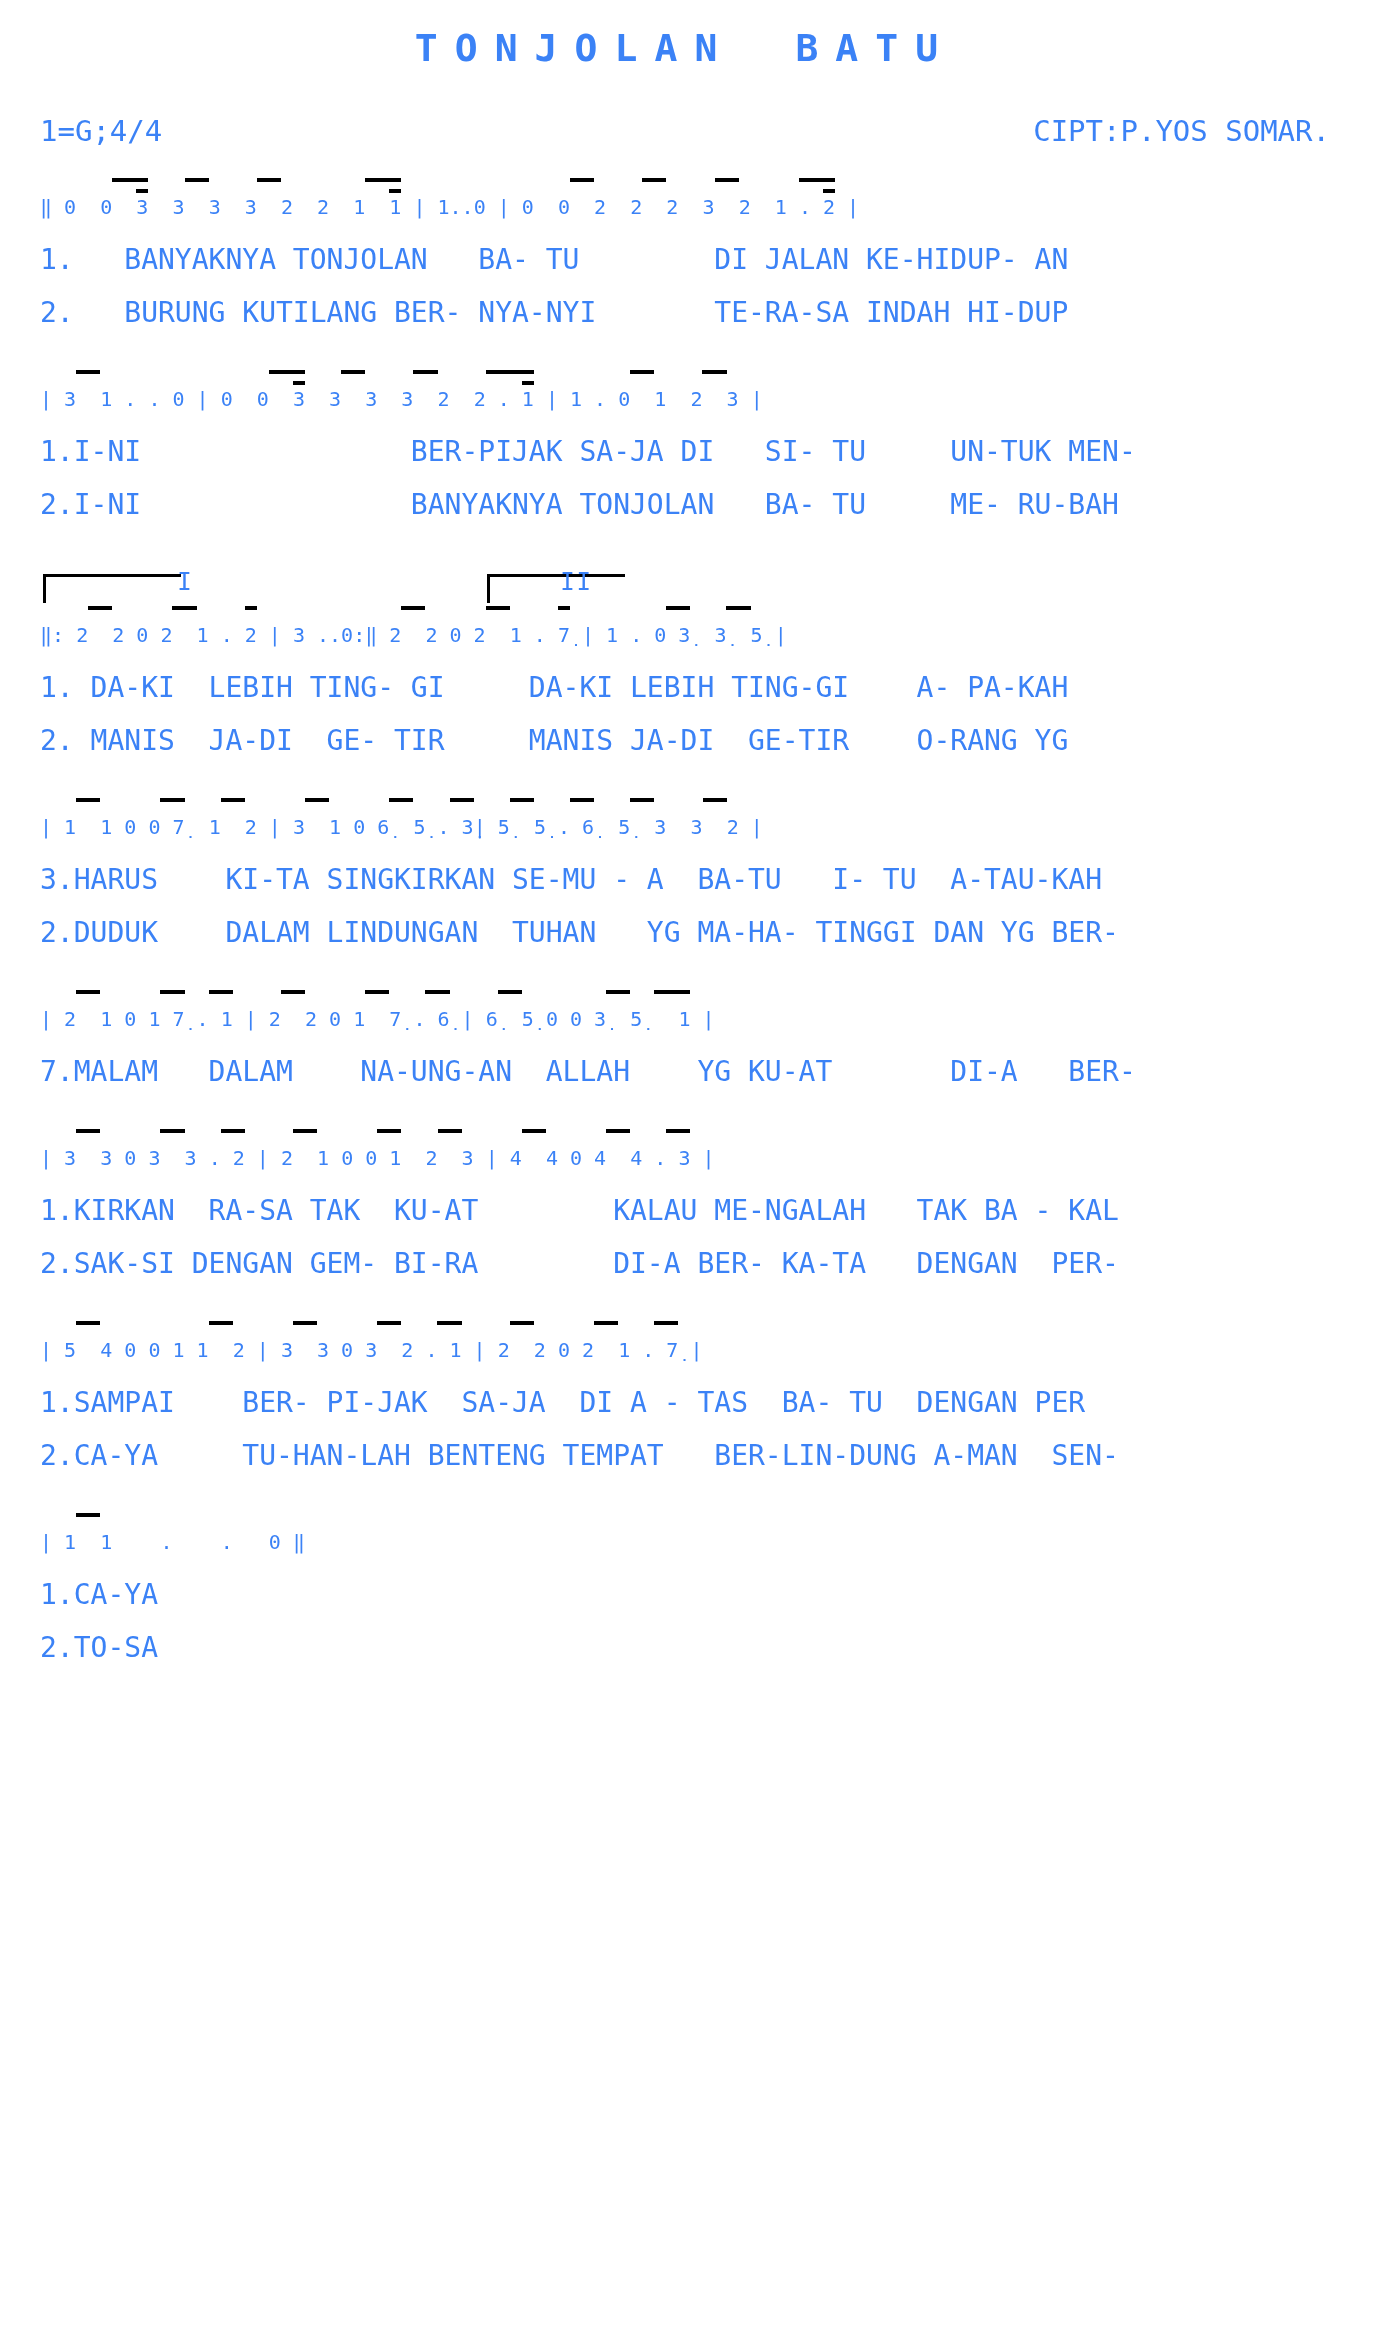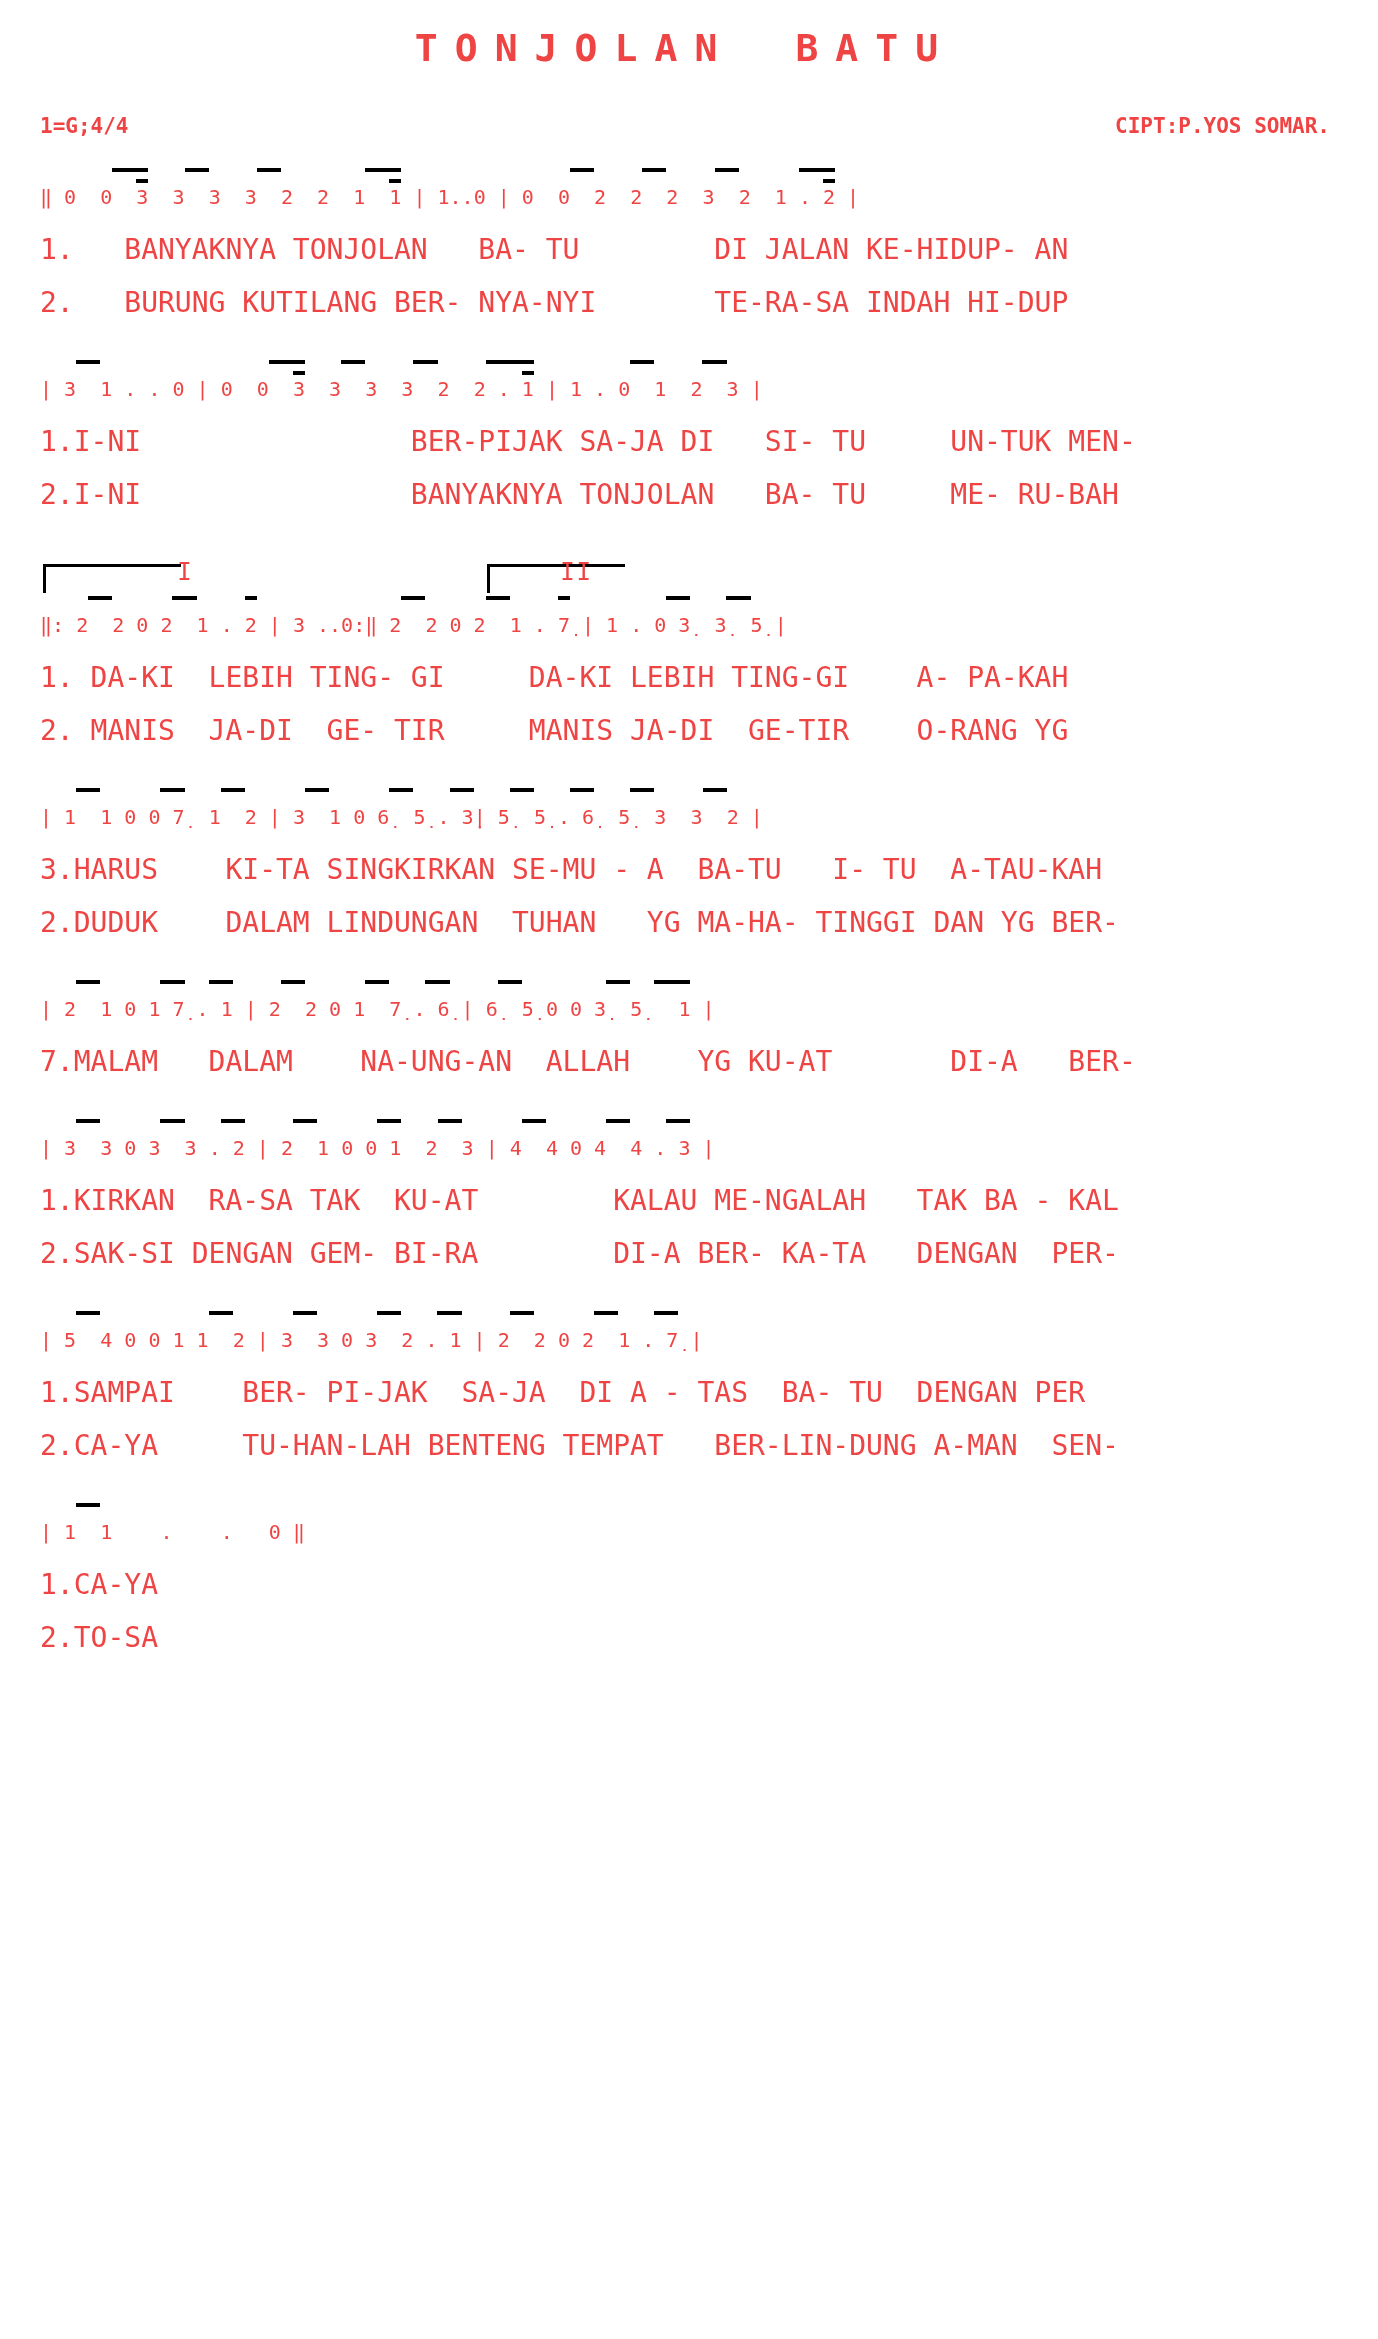--- a/index.html
+++ b/index.html
@@ -1,28 +1,28 @@
 <!DOCTYPE html>
 <html><head>
 <meta charset="utf-8">
 <style>
   html,body{margin:0;padding:0;background:#e8e8e8;}
   .page{
-    width:1378px;height:2339px;background:#ffffff;color:#ef4444;
+    width:1378px;height:2339px;background:#ffffff;color:#3b82f6;
     font-family:"DejaVu Sans Mono","Liberation Mono",monospace;
     box-sizing:border-box;padding:16px 48px 0 40px;overflow:hidden;
   }
   .title{
     text-align:center;font-size:38px;font-weight:bold;
     letter-spacing:0.45em;word-spacing:0.55em;
     margin-top:10px;white-space:pre;
   }
   .meta{
     display:flex;justify-content:space-between;align-items:baseline;
-    font-size:21px;margin-top:44px;margin-bottom:30px;white-space:pre;font-weight:bold;
+    font-size:29px;margin-top:44px;margin-bottom:30px;white-space:pre;
   }
   .system{margin-bottom:40px;}
   .music{font-size:20px;line-height:34px;white-space:pre;text-decoration:underline;}
   .seg{
     display:inline-block;white-space:pre;
     padding-top:8px;border-top:4px solid transparent;
   }
   .o1,.o2{border-top-color:#000;}
   .o2{position:relative;}
   .o2::after{

